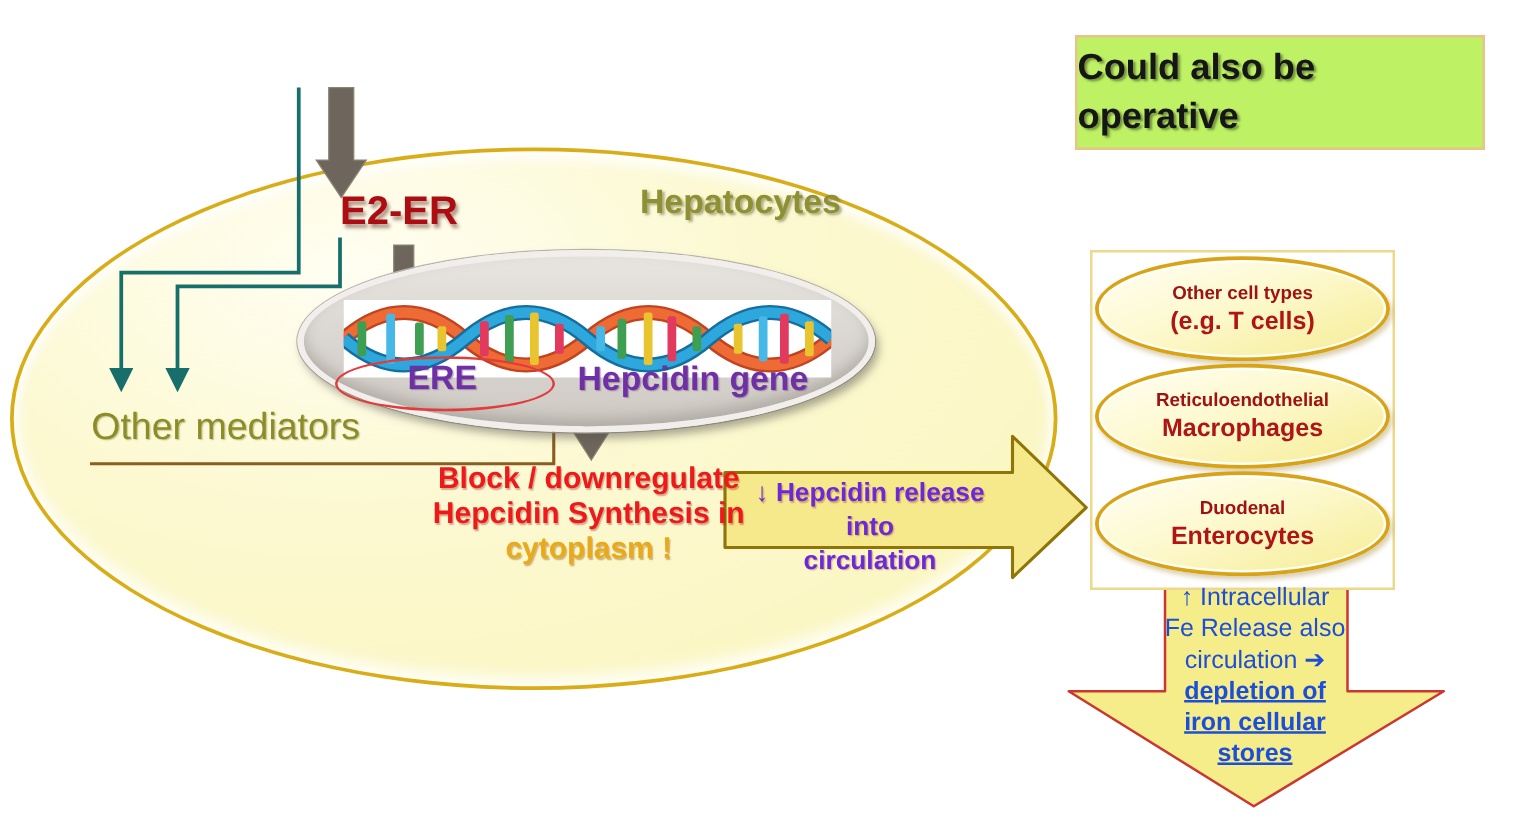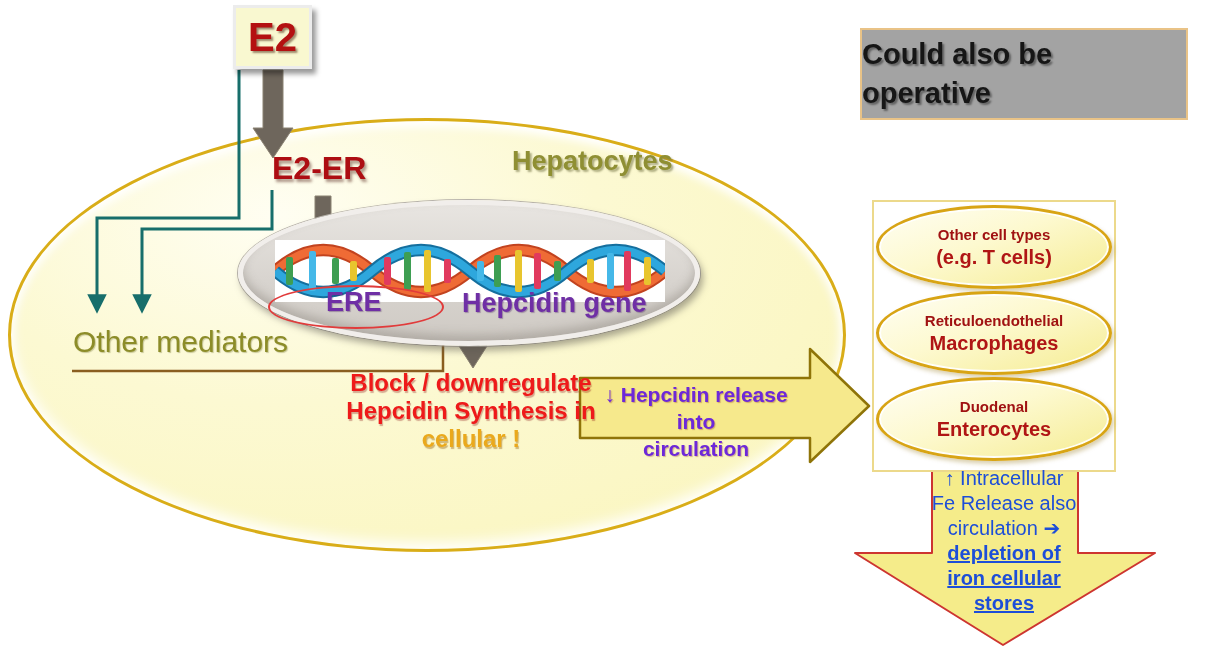--- a/index.html
+++ b/index.html
@@ -63,21 +63,21 @@
   .block-text .accent { color:#eaa91c; text-shadow:1px 2px 1px rgba(150,100,10,.45); }
 
   .release-text {
     left:588px; top:381px; width:216px; text-align:center;
     font-size:21px; font-weight:bold; line-height:27px; color:#6d28d9;
     text-shadow:1px 1px 1px rgba(120,20,20,.3);
   }
 
   
   .note-box {
-    left:860px; top:28px; width:328px; height:92px; background:#a3a3a3;
+    left:860px; top:28px; width:328px; height:92px; background:#bef264;
     border:2px solid #e9c387; display:flex; flex-direction:column;
     align-items:center; justify-content:center;
     font-size:29px; font-weight:bold; color:#161616; line-height:39px;
     text-shadow:2px 2px 2px rgba(0,0,0,.4);
   }
 
   
   .cell-panel { left:872px; top:200px; width:244px; height:272px; background:#ffffff; border:2px solid #ecd98b; }
   .mini-ellipse {
     width:236px; height:84px; border-radius:50%;
@@ -125,23 +125,20 @@
 
     <polygon points="263,70 283,70 283,128 293,128 273,158 253,128 263,128" fill="#6e665c" stroke="#8a8272" stroke-width="1"></polygon>
     <polygon points="315,196 331,196 331,240 339,240 323,268 307,240 315,240" fill="#6e665c" stroke="#8a8272" stroke-width="1"></polygon>
     <polygon points="467,320 479,320 479,346 487,346 473,368 459,346 467,346" fill="#6e665c" stroke="#8a8272" stroke-width="1"></polygon>
 
     <polygon points="580,378 810,378 810,349 869,406 810,462 810,438 580,438" fill="#f6e98c" stroke="#8f7408" stroke-width="2.5" stroke-linejoin="round"></polygon>
 
     <polygon points="932,466 1078,466 1078,553 1155,553 1003,645 855,553 932,553" fill="#f5ec8a" stroke="#cd3530" stroke-width="2" stroke-linejoin="round"></polygon>
   </svg>
 
-  <div class="abs e2-box">
-    <span class="e2-label">E2</span>
-  </div>
   <div class="abs e2er-label">E2-ER</div>
 
   <div class="abs nucleus"></div>
   <div class="abs dna-band">
     <svg width="390" height="62" viewBox="0 0 390 62">
       <path d="M0,31 Q48,-11 97,31 Q146,73 195,31 Q244,-11 292,31 Q341,73 390,31" fill="none" stroke="#c2431f" stroke-width="12"></path>
       <path d="M0,31 Q48,-11 97,31 Q146,73 195,31 Q244,-11 292,31 Q341,73 390,31" fill="none" stroke="#ef6b35" stroke-width="8"></path>
       <path d="M0,31 Q48,73 97,31 Q146,-11 195,31 Q244,73 292,31 Q341,-11 390,31" fill="none" stroke="#156f9e" stroke-width="12"></path>
       <path d="M0,31 Q48,73 97,31 Q146,-11 195,31 Q244,73 292,31 Q341,-11 390,31" fill="none" stroke="#2ea7dd" stroke-width="8"></path>
       <g>
@@ -167,21 +164,21 @@
   </div>
   <div class="abs ere-oval"></div>
   <div class="abs ere-label">ERE</div>
   <div class="abs gene-label">Hepcidin gene</div>
 
   <div class="abs other-mediators-label">Other mediators</div>
 
   <div class="abs block-text">
     <span>Block / downregulate</span><br>
     <span>Hepcidin Synthesis in</span><br>
-    <span class="accent">cellular !</span>
+    <span class="accent">cytoplasm !</span>
   </div>
 
   <div class="abs release-text">
     <span>↓ Hepcidin release into</span><br>
     <span>circulation</span>
   </div>
 
   <div class="abs note-box">
     <span>Could also be operative</span>
   </div>

